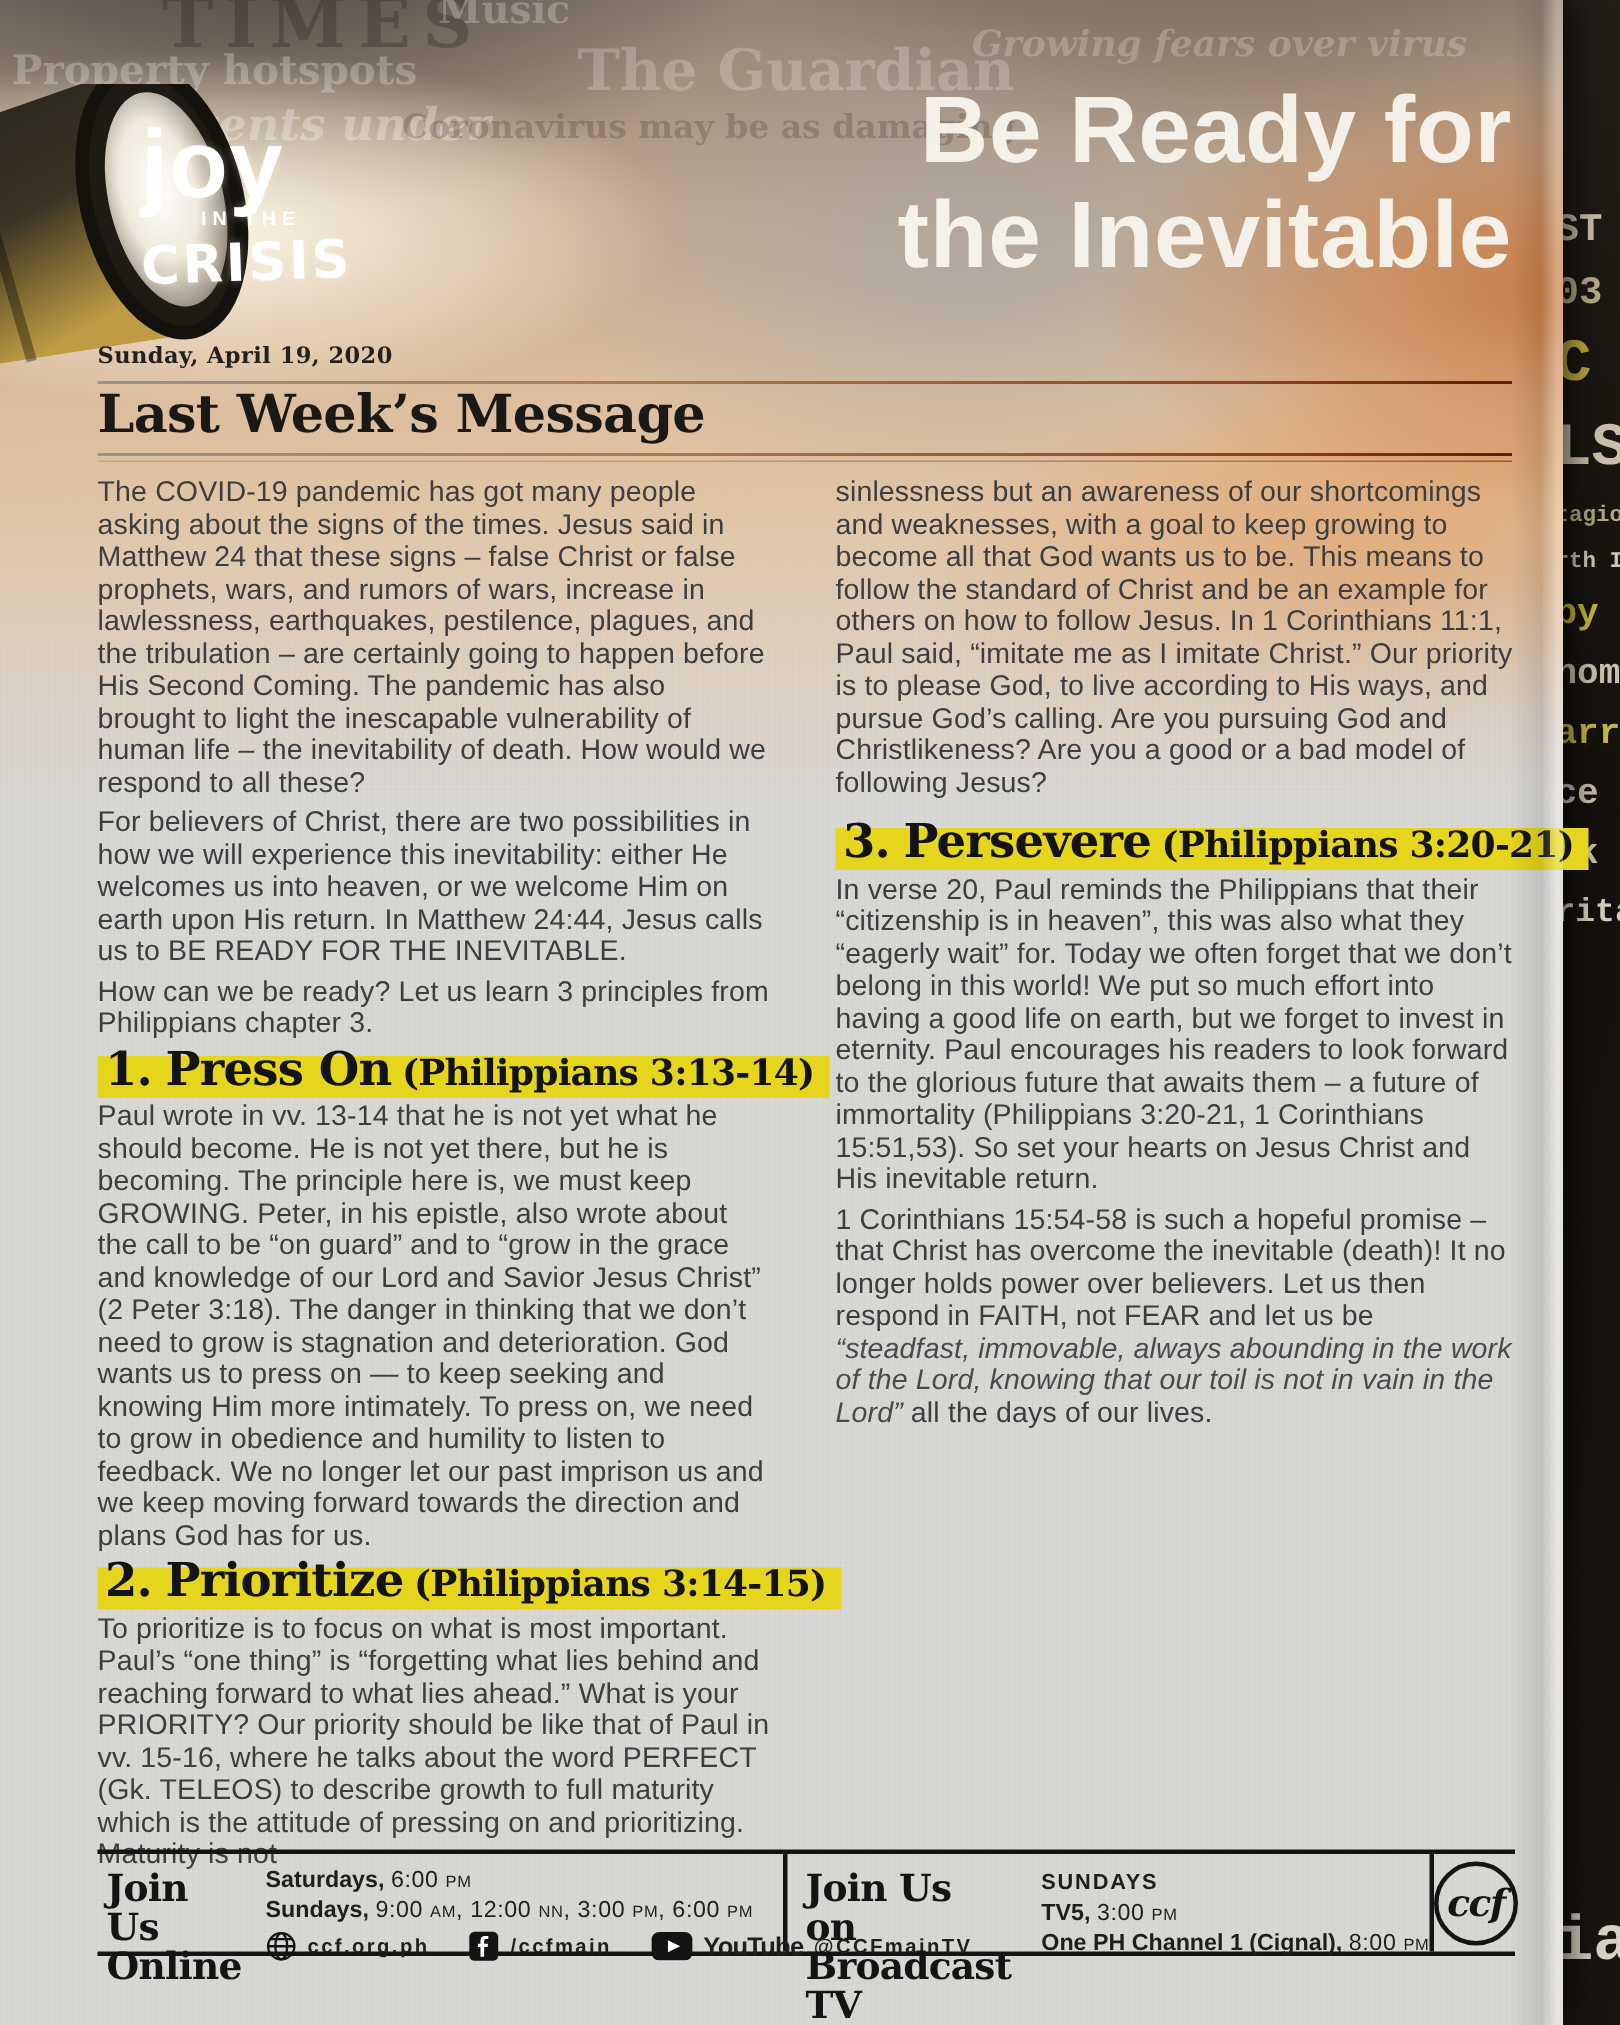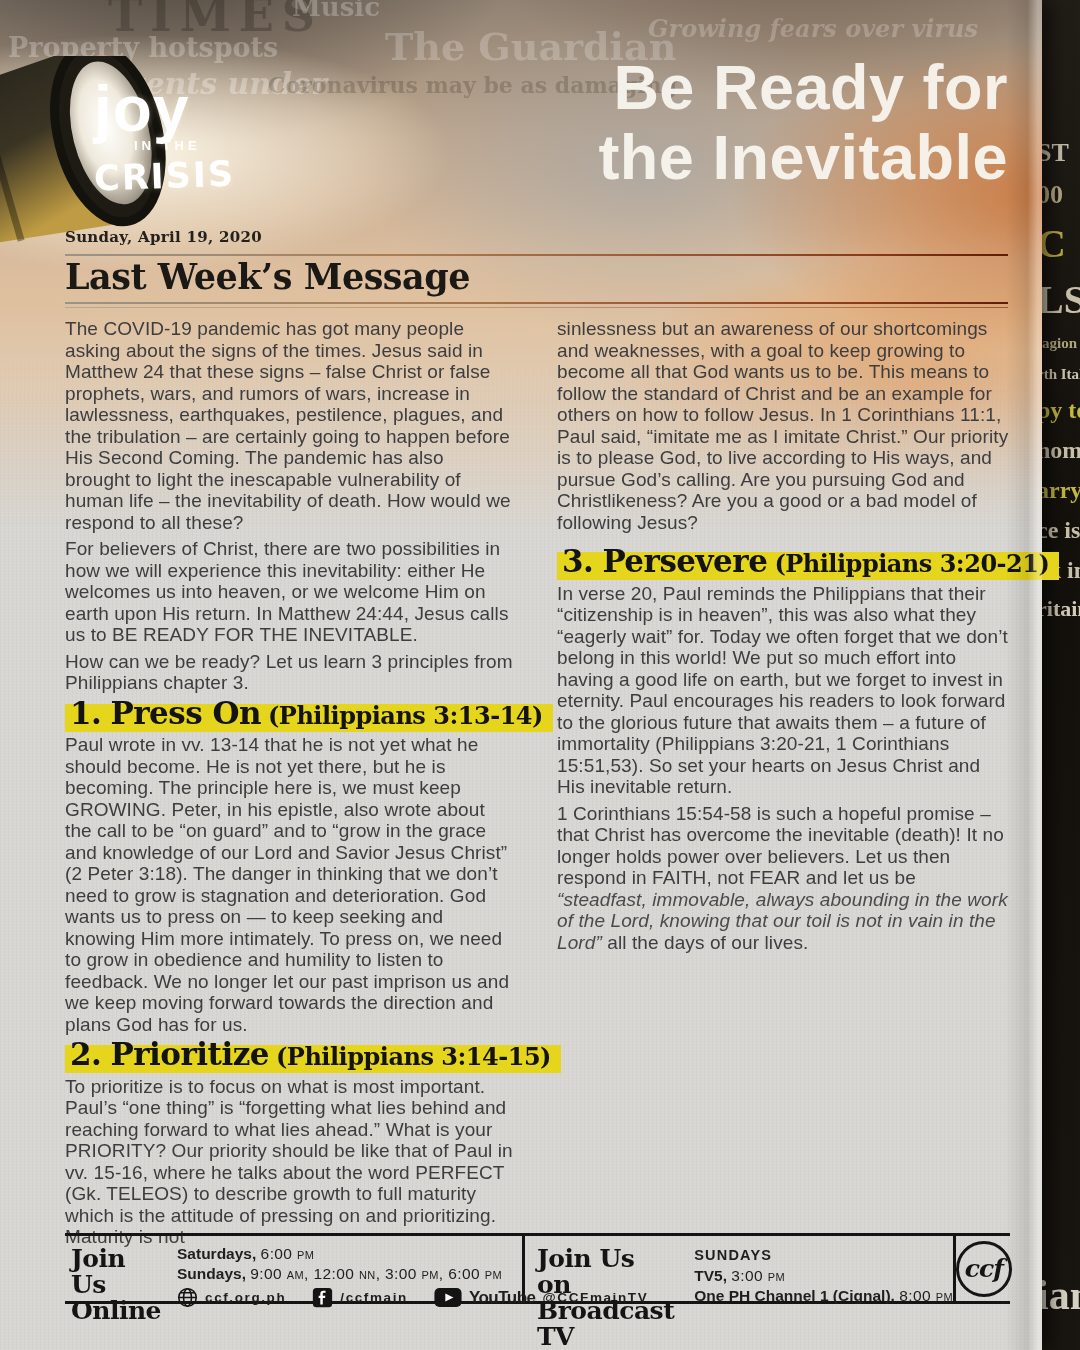--- a/index.html
+++ b/index.html
@@ -1,20 +1,20 @@
 <!DOCTYPE html>
 <html><head>
 <meta charset="utf-8">
 <style>
   html,body{margin:0;padding:0;background:#111;}
   .stage{position:relative;width:1080px;height:1350px;overflow:hidden;background:#15120e;font-family:"Liberation Sans",sans-serif;}
 
   
   .newsprint-strip{position:absolute;right:0;top:0;width:46px;height:100%;background:linear-gradient(180deg,#211d17,#14110c 40%,#191510);overflow:hidden;display:flex;flex-direction:column;gap:16px;padding-top:140px;box-sizing:border-box;}
-  .frag{font-family:Liberation Serif, serif;font-weight:700;color:#c9c0ab;white-space:nowrap;line-height:1;margin-left:3px;}
+  .frag{font-family:Liberation Mono, monospace;font-weight:700;color:#c9c0ab;white-space:nowrap;line-height:1;margin-left:3px;}
   .fg0{font-size:26px;} .fg1{font-size:26px;color:#b8ab87;} .fg2{font-size:40px;color:#bfae3e;}
   .fg3{font-size:40px;} .fg4{font-size:15px;color:#b2a87f;} .fg5{font-size:15px;color:#cfc6b2;}
   .fg6{font-size:24px;color:#c4b83f;} .fg7{font-size:24px;} .fg8{font-size:24px;color:#c4b83f;}
   .fg9{font-size:24px;} .fg10{font-size:24px;} .fg11{font-size:22px;color:#d5cdbb;}
   .fg12{font-size:42px;margin-top:auto;margin-bottom:34px;color:#d8d2c2;}
 
   
   .paper{position:absolute;left:0;top:0;width:1042px;height:1350px;background-color:#d8d6d2;
     background-image:repeating-linear-gradient(0deg,rgba(255,255,255,.05) 0 1px,transparent 1px 3px),
                      repeating-linear-gradient(90deg,rgba(0,0,0,.022) 0 1px,transparent 1px 4px);
@@ -99,21 +99,21 @@
   .ccf-logo{width:50px;height:50px;border:3px solid #141414;border-radius:50%;display:flex;align-items:center;justify-content:center;
     font-family:"DejaVu Serif",serif;font-style:italic;font-weight:700;font-size:25px;letter-spacing:-1px;}
 </style>
 </head>
 <body>
 
 <div class="stage">
 
   <div class="newsprint-strip">
     <div class="frag fg0">ST</div>
-    <div class="frag fg1">00</div>
+    <div class="frag fg1">03</div>
     <div class="frag fg2">C</div>
     <div class="frag fg3">LS</div>
     <div class="frag fg4">tagion</div>
     <div class="frag fg5">rth Italy</div>
     <div class="frag fg6">py to</div>
     <div class="frag fg7">home</div>
     <div class="frag fg8">arry?</div>
     <div class="frag fg9">ce is</div>
     <div class="frag fg10">ck in</div>
     <div class="frag fg11">ritain</div>

